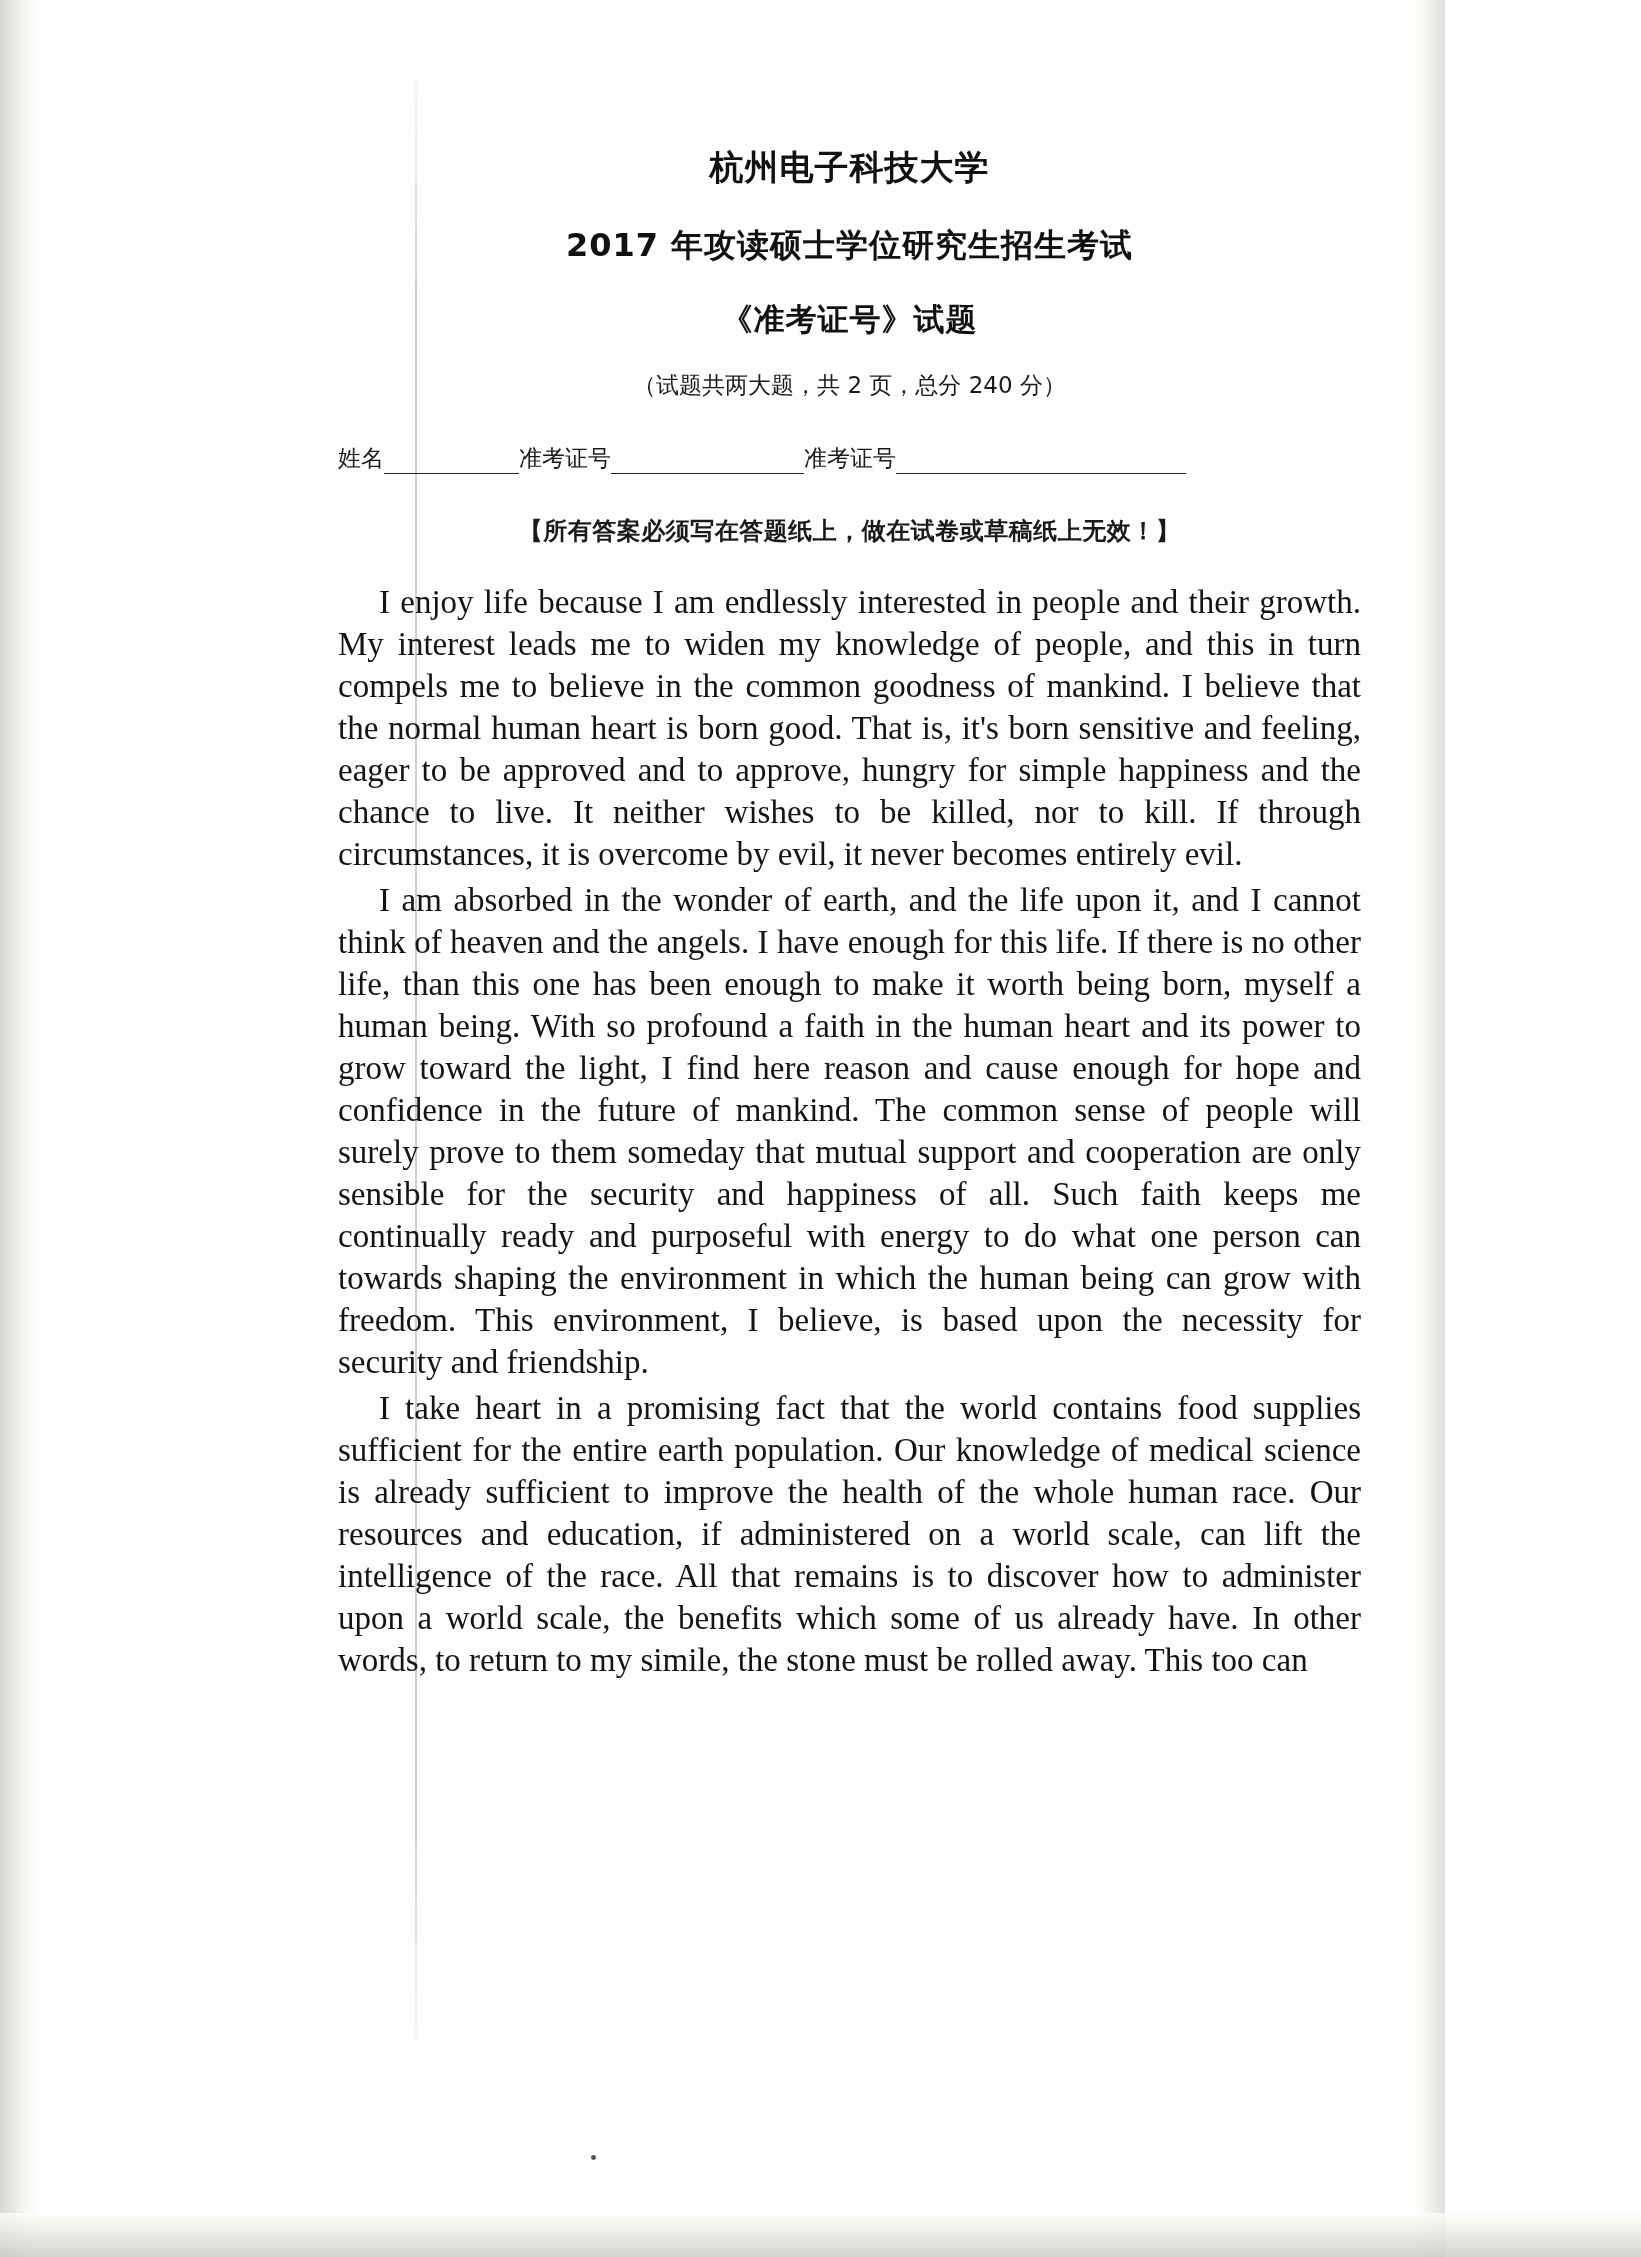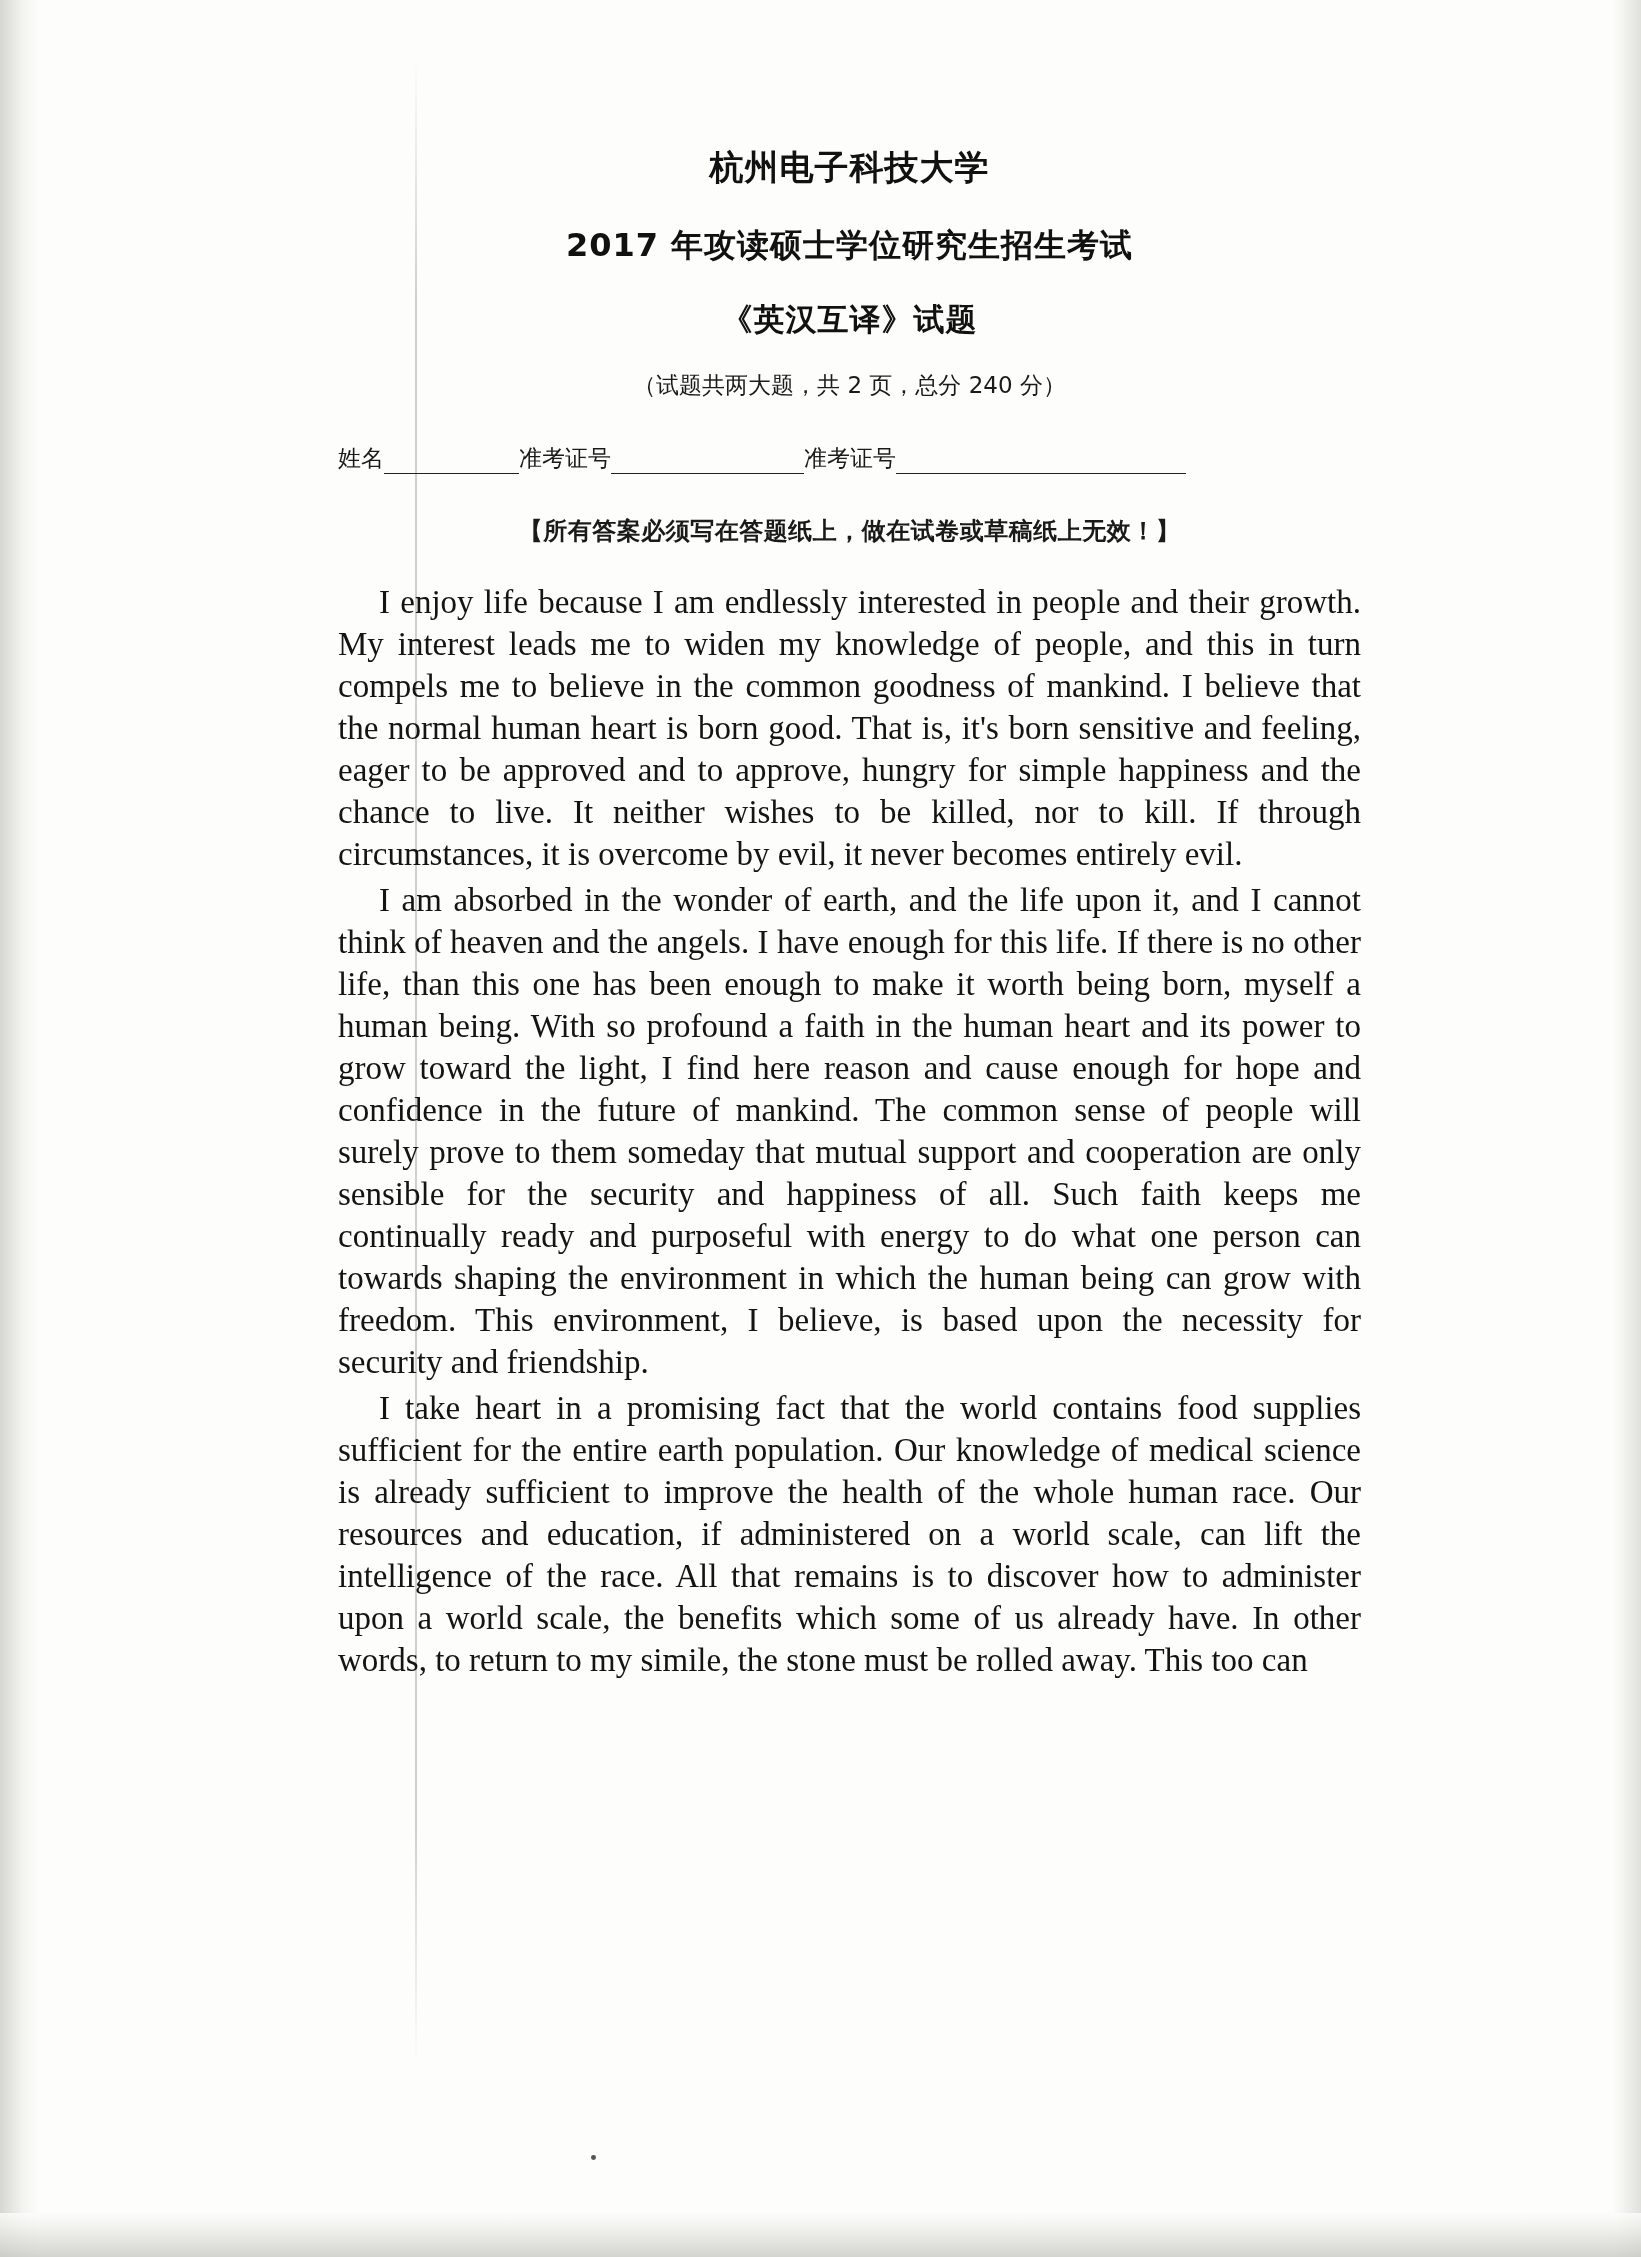--- a/index.html
+++ b/index.html
@@ -11,21 +11,21 @@
     width: 1641px;
     height: 2257px;
     position: relative;
     font-family: "Liberation Serif", serif;
     color: #1a1a1a;
     overflow: hidden;
   }
   .page {
     position: absolute;
     top: 0; left: 0;
-    width: 1641px;
+    width: 1445px;
     height: 2257px;
     background: #fdfdfb;
   }
   
   .scan-edge-left {
     position: absolute;
     top: 0; left: 0;
     width: 39px; height: 2257px;
     background: linear-gradient(to right, #cfcfcb 0%, #f2f2ee 60%, #fdfdfb 100%);
     opacity: .85;
@@ -161,21 +161,21 @@
 
   <div class="scan-edge-left"></div>
   <div class="scan-edge-right"></div>
   <div class="scan-edge-bottom"></div>
   <div class="fold-line"></div>
 
   <div class="content">
 
     <div class="title-1">杭州电子科技大学</div>
     <div class="title-2">2017 年攻读硕士学位研究生招生考试</div>
-    <div class="title-3">《英汉互译》试题</div>
+    <div class="title-3">《准考证号》试题</div>
     <div class="subtitle">（试题共两大题，共 2 页，总分 240 分）</div>
 
     <div class="id-row">
       <span class="id-label">姓名</span>
       <span class="id-blank blank-name"></span>
       <span class="id-label">准考证号</span>
       <span class="id-blank blank-major"></span>
       <span class="id-label">准考证号</span>
       <span class="id-blank blank-ticket"></span>
     </div>

